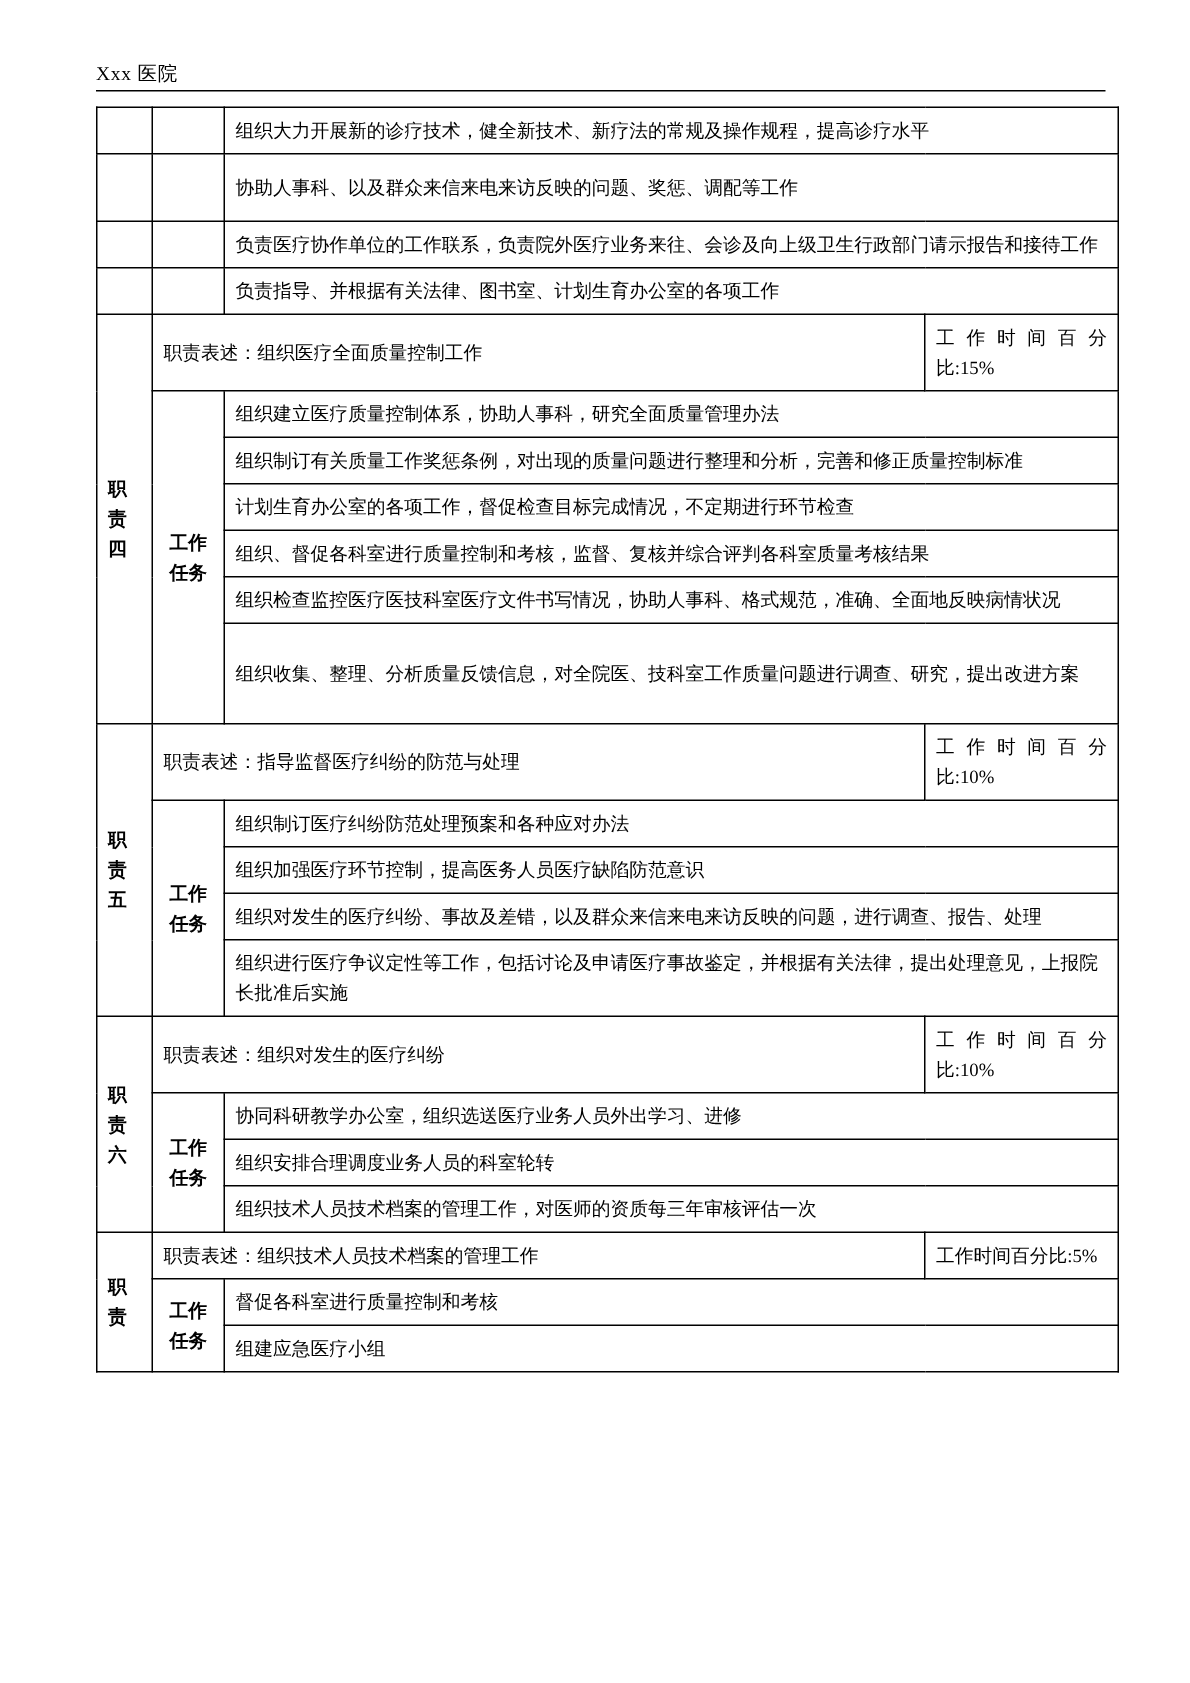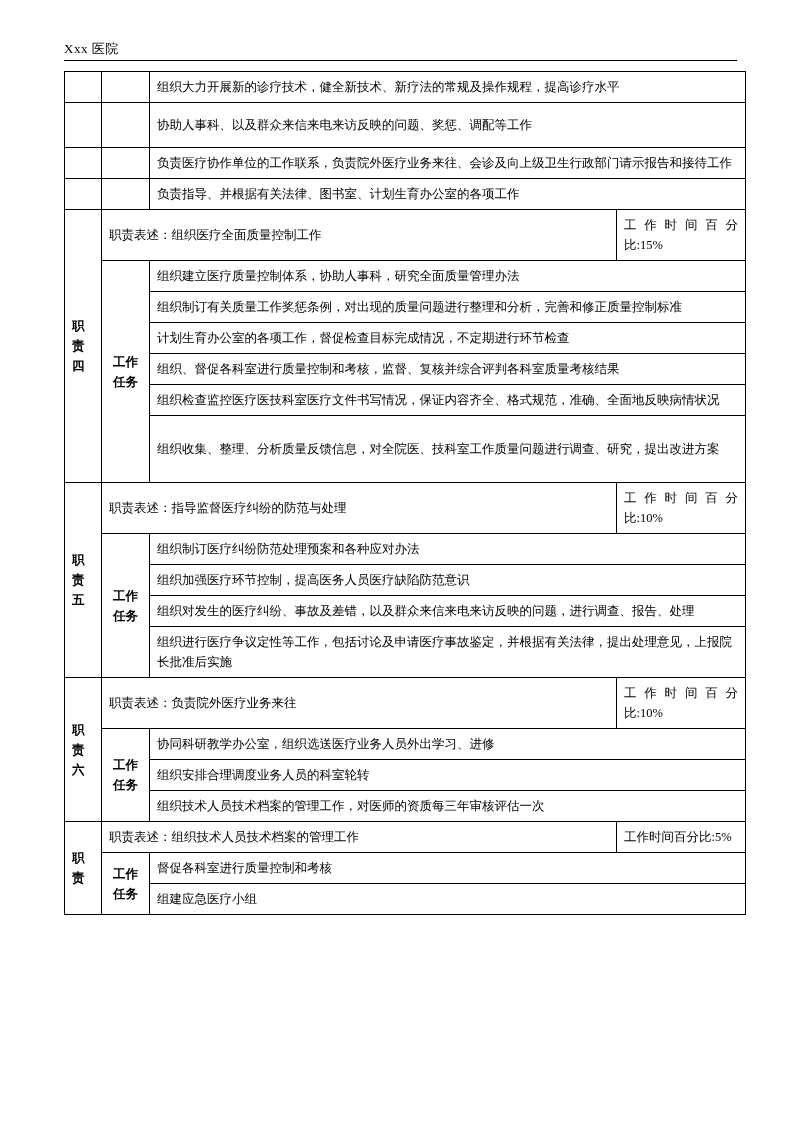--- a/index.html
+++ b/index.html
@@ -137,21 +137,21 @@
       <tr>
         <td class="item" colspan="2">组织制订有关质量工作奖惩条例，对出现的质量问题进行整理和分析，完善和修正质量控制标准</td>
       </tr>
       <tr>
         <td class="item" colspan="2">计划生育办公室的各项工作，督促检查目标完成情况，不定期进行环节检查</td>
       </tr>
       <tr>
         <td class="item" colspan="2">组织、督促各科室进行质量控制和考核，监督、复核并综合评判各科室质量考核结果</td>
       </tr>
       <tr>
-        <td class="item" colspan="2">组织检查监控医疗医技科室医疗文件书写情况，保证内容齐全、格式规范，准确、全面地反映病情状况</td>
+        <td class="item" colspan="2">组织检查监控医疗医技科室医疗文件书写情况，协助人事科、格式规范，准确、全面地反映病情状况</td>
       </tr>
       <tr>
         <td class="item" colspan="2" style="height:56px">组织收集、整理、分析质量反馈信息，对全院医、技科室工作质量问题进行调查、研究，提出改进方案</td>
       </tr>
 
       <tr>
         <td class="rowlabel" rowspan="5">职责五</td>
         <td class="desc" colspan="2" style="height:32px">
           <span>职责表述：</span><span>指导监督医疗纠纷的防范与处理</span>
         </td>
@@ -170,21 +170,21 @@
       <tr>
         <td class="item" colspan="2">组织对发生的医疗纠纷、事故及差错，以及群众来信来电来访反映的问题，进行调查、报告、处理</td>
       </tr>
       <tr>
         <td class="item" colspan="2">组织进行医疗争议定性等工作，包括讨论及申请医疗事故鉴定，并根据有关法律，提出处理意见，上报院长批准后实施</td>
       </tr>
 
       <tr>
         <td class="rowlabel" rowspan="4">职责六</td>
         <td class="desc" colspan="2" style="height:32px">
-          <span>职责表述：</span><span>负责院外医疗业务来往</span>
+          <span>职责表述：</span><span>组织对发生的医疗纠纷</span>
         </td>
         <td class="pct">
           <span class="pct-line1">工 作 时 间 百 分</span>
           <span class="pct-line2">比:10%</span>
         </td>
       </tr>
       <tr>
         <td class="sublabel" rowspan="3"><span>工作任务</span></td>
         <td class="item" colspan="2">协同科研教学办公室，组织选送医疗业务人员外出学习、进修</td>
       </tr>

